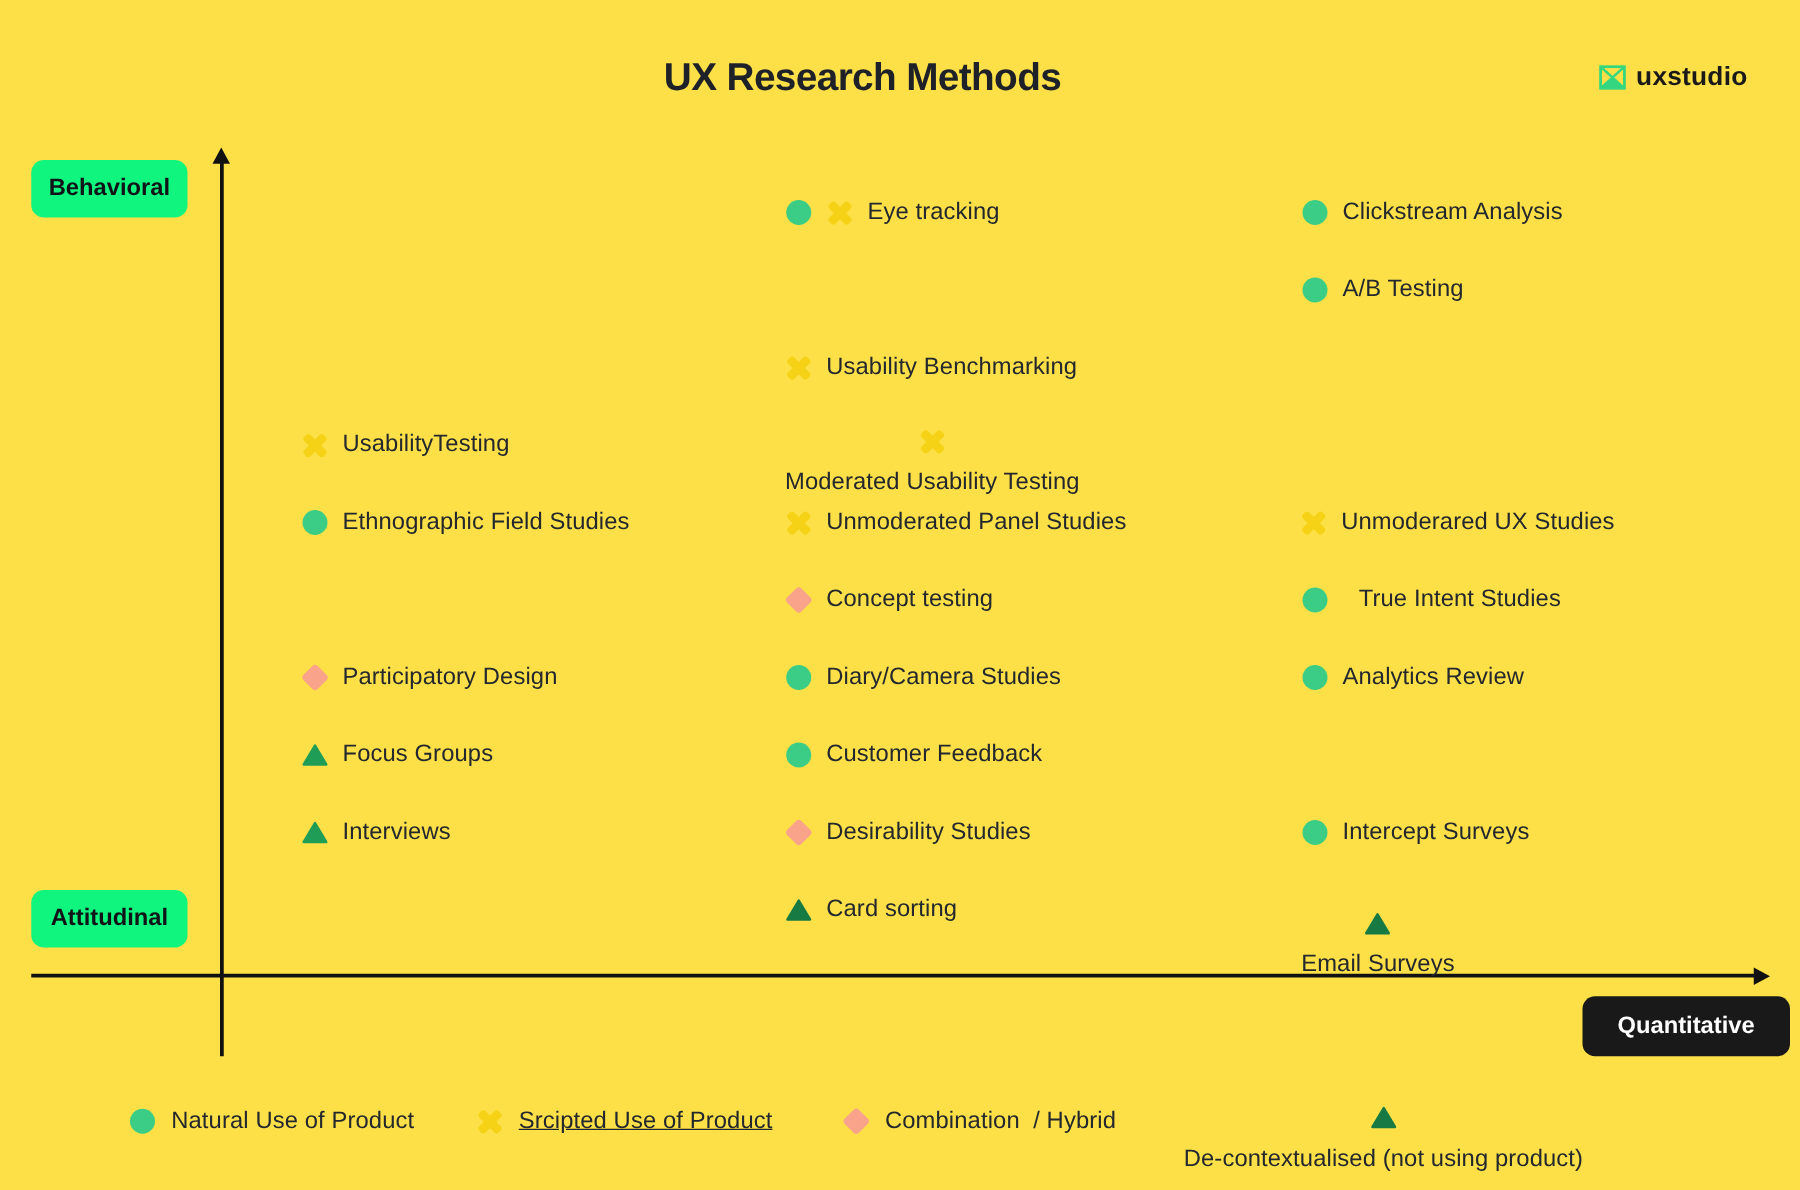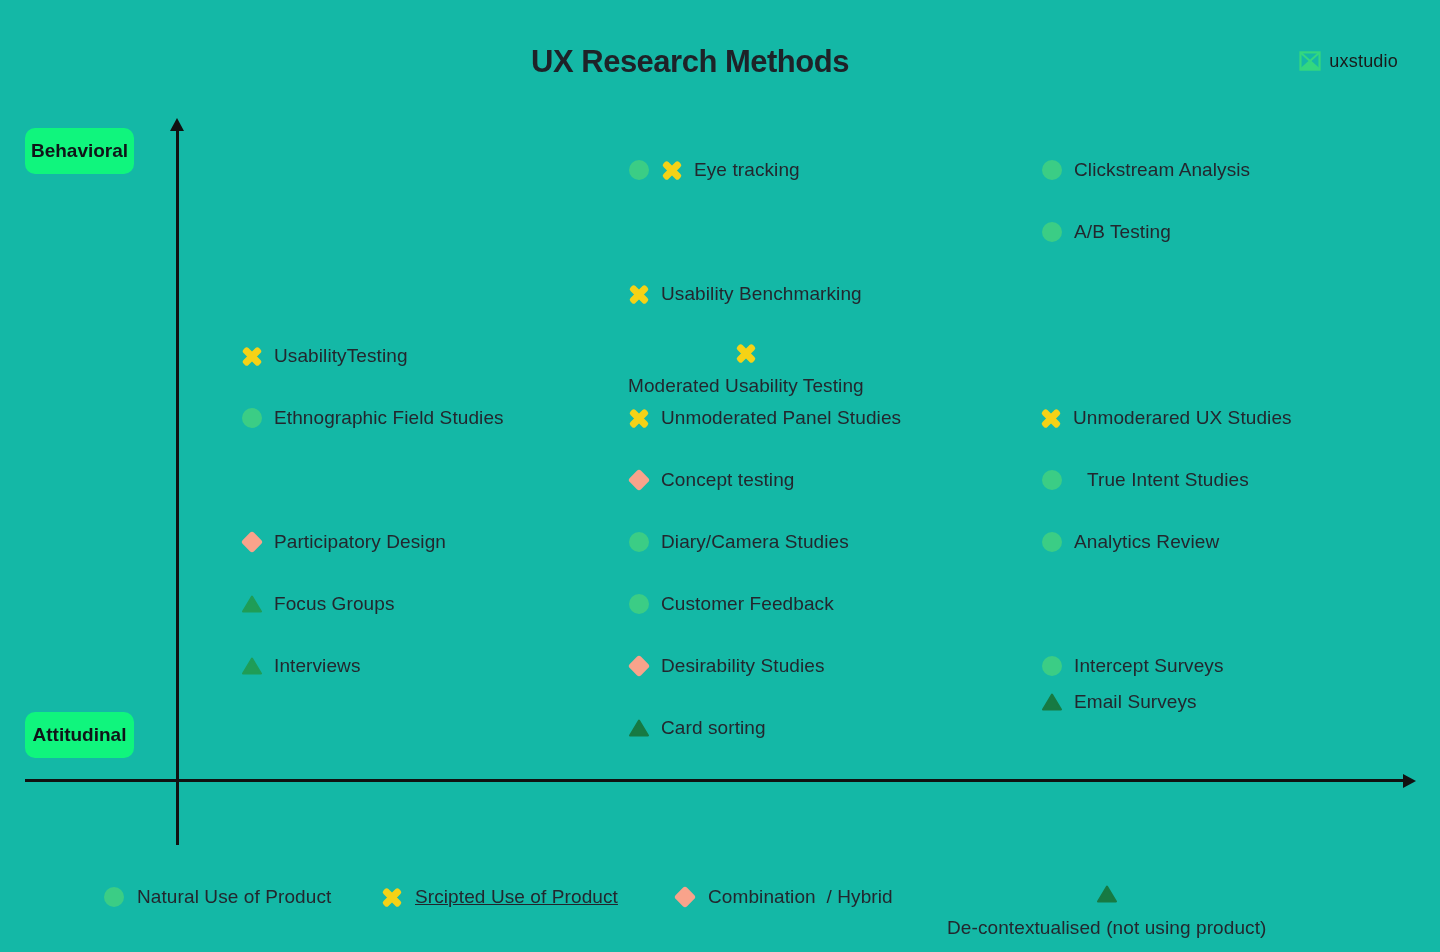--- a/index.html
+++ b/index.html
@@ -11,44 +11,44 @@
     --decon-green-dark:#177A43;
     --pill-black:#191919;
     --ink:#21252C;
     --logo-green:#34D77F;
   }
   *{margin:0;padding:0;box-sizing:border-box;}
   html,body{background:#f3f3f3;}
   .canvas{
     position:relative;
     width:1440px;height:952px;
-    background:#14b8a6;
+    background:#fde047;
     overflow:hidden;
     font-family:"Liberation Sans","DejaVu Sans",sans-serif;
     color:var(--ink);
   }
   
   .title{
     position:absolute;left:0;right:60px;top:44px;
     text-align:center;
     font-size:31px;font-weight:bold;
     letter-spacing:-0.5px;
     color:#1E2228;
   }
   
   .logo{
     position:absolute;top:50px;right:42px;
     display:flex;align-items:center;gap:8px;
   }
   .logo .logo-text{
-    font-size:18px;font-weight:normal;color:#1a1a1a;letter-spacing:0.2px;
+    font-size:21px;font-weight:bold;color:#1a1a1a;letter-spacing:0.2px;
   }
   
   .pill-green{
-    position:absolute;left:25px;width:109px;height:46px;
+    position:absolute;left:25px;width:125px;height:46px;
     background:var(--accent-green);
     border-radius:10px;
     display:flex;align-items:center;justify-content:center;
     font-size:19px;font-weight:bold;color:#101418;
   }
   .pill-green.top{top:128px;}
   .pill-green.bottom{top:712px;}
   
   .pill-black{
     position:absolute;height:48px;
@@ -128,20 +128,21 @@
   </div>
 
   <div class="pill-green top">Behavioral</div>
   <div class="pill-green bottom">Attitudinal</div>
 
   <div class="axis-v"></div>
   <div class="arrow-up"></div>
   <div class="axis-h"></div>
   <div class="arrow-right"></div>
 
+  <div class="pill-black right">Quantitative</div>
 
   <div id="methods">
       <div class="method-item" style="left: 628px; top: 156px;">
         <span class="icon icon-circle"></span>
         <span class="icon icon-x"></span>
         <span class="method-label">Eye tracking</span>
       </div>
       <div class="method-item" style="left: 1041px; top: 156px;">
         <span class="icon icon-circle"></span>
         <span class="method-label">Clickstream Analysis</span>
@@ -223,21 +224,21 @@
         <span class="method-label">Intercept Surveys</span>
       </div>
       <div class="method-item" style="left: 628px; top: 714px;">
         <span class="icon icon-triangle dark">
           <svg width="22" height="20" viewBox="0 0 22 20">
             <polygon points="11,2.5 20,17.5 2,17.5" fill="currentColor" stroke="currentColor" stroke-width="2" stroke-linejoin="round"></polygon>
           </svg>
         </span>
         <span class="method-label">Card sorting</span>
       </div>
-      <div class="method-item" style="left: 1041px; top: 688px;">
+      <div class="method-item" style="left: 1041px; top: 728px; flex-direction: column;">
         <span class="icon icon-triangle dark">
           <svg width="22" height="20" viewBox="0 0 22 20">
             <polygon points="11,2.5 20,17.5 2,17.5" fill="currentColor" stroke="currentColor" stroke-width="2" stroke-linejoin="round"></polygon>
           </svg>
         </span>
         <span class="method-label">Email Surveys</span>
       </div>
     </div>
   <div id="legend">
       <div class="legend-item" style="left: 103px;">

